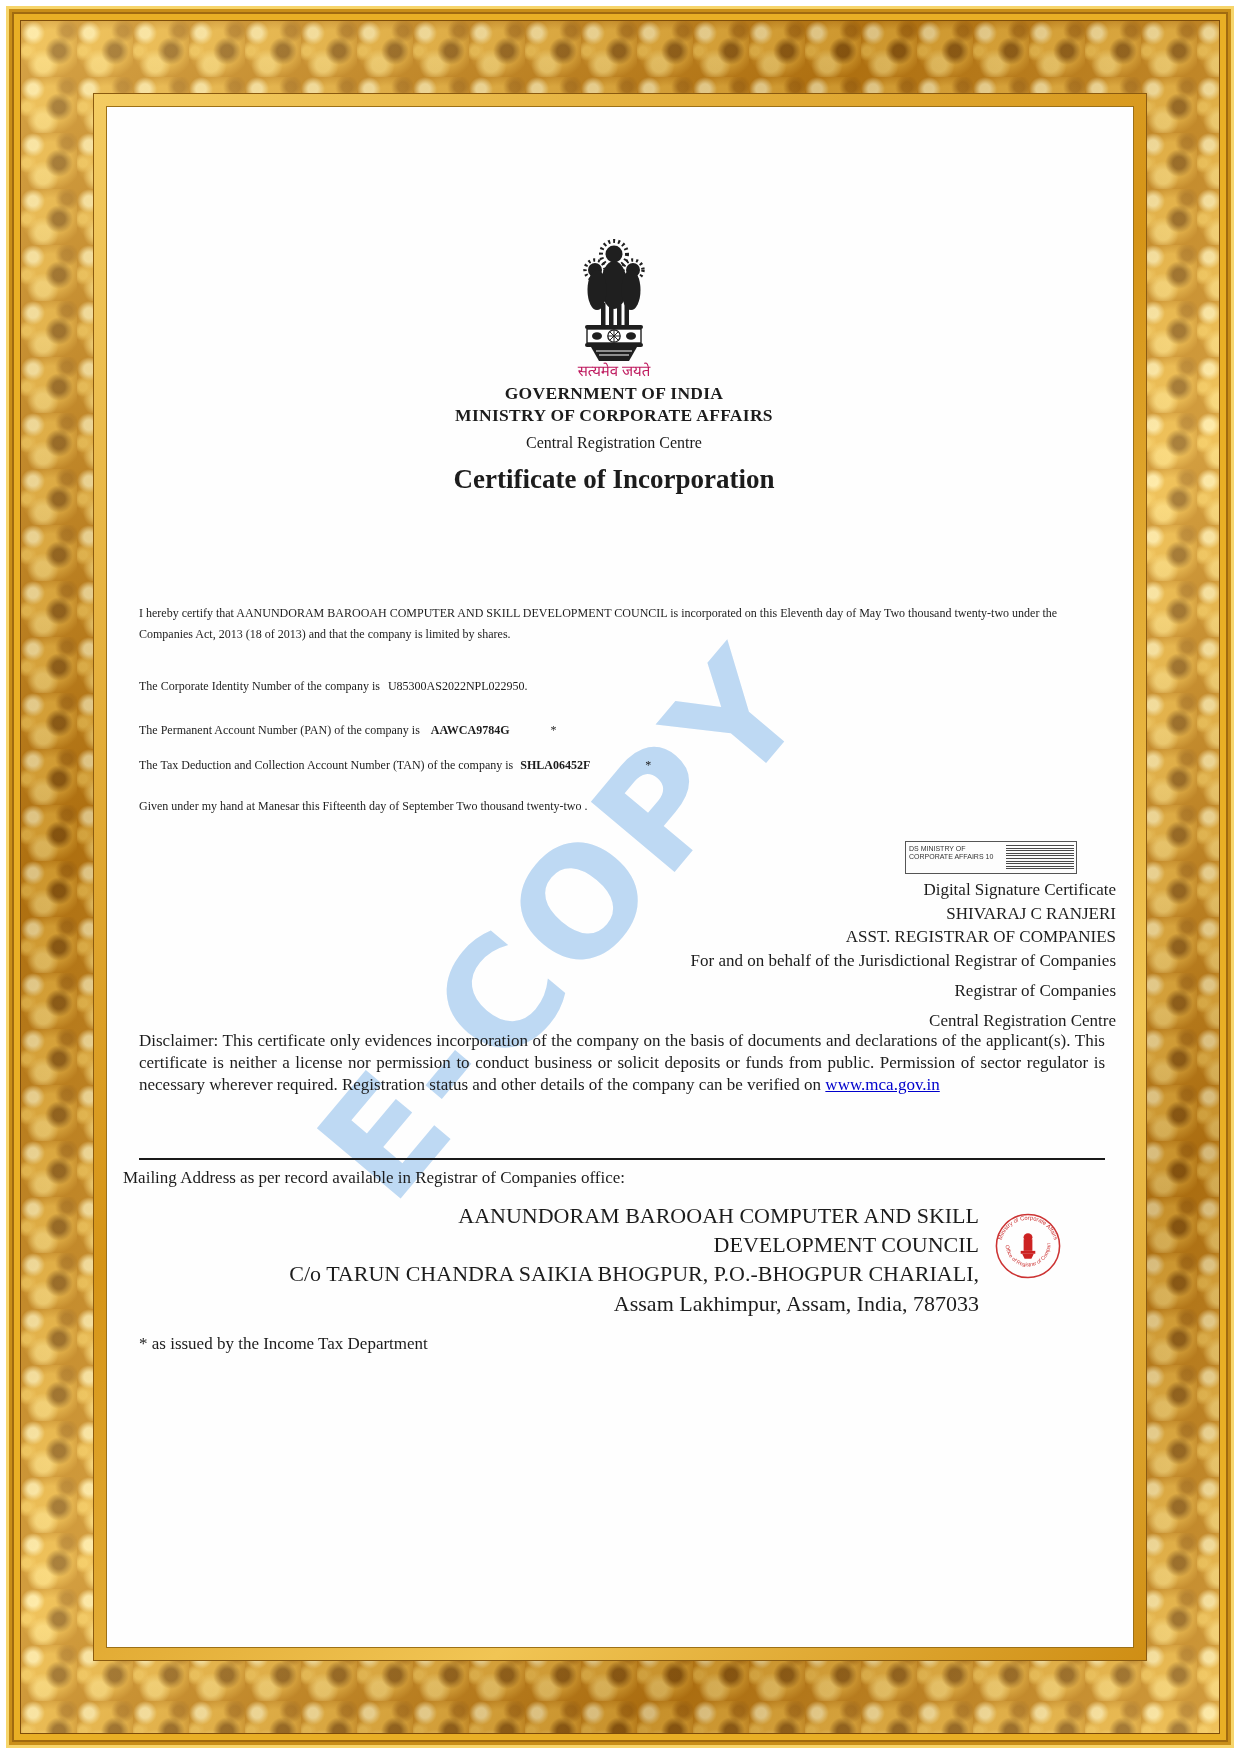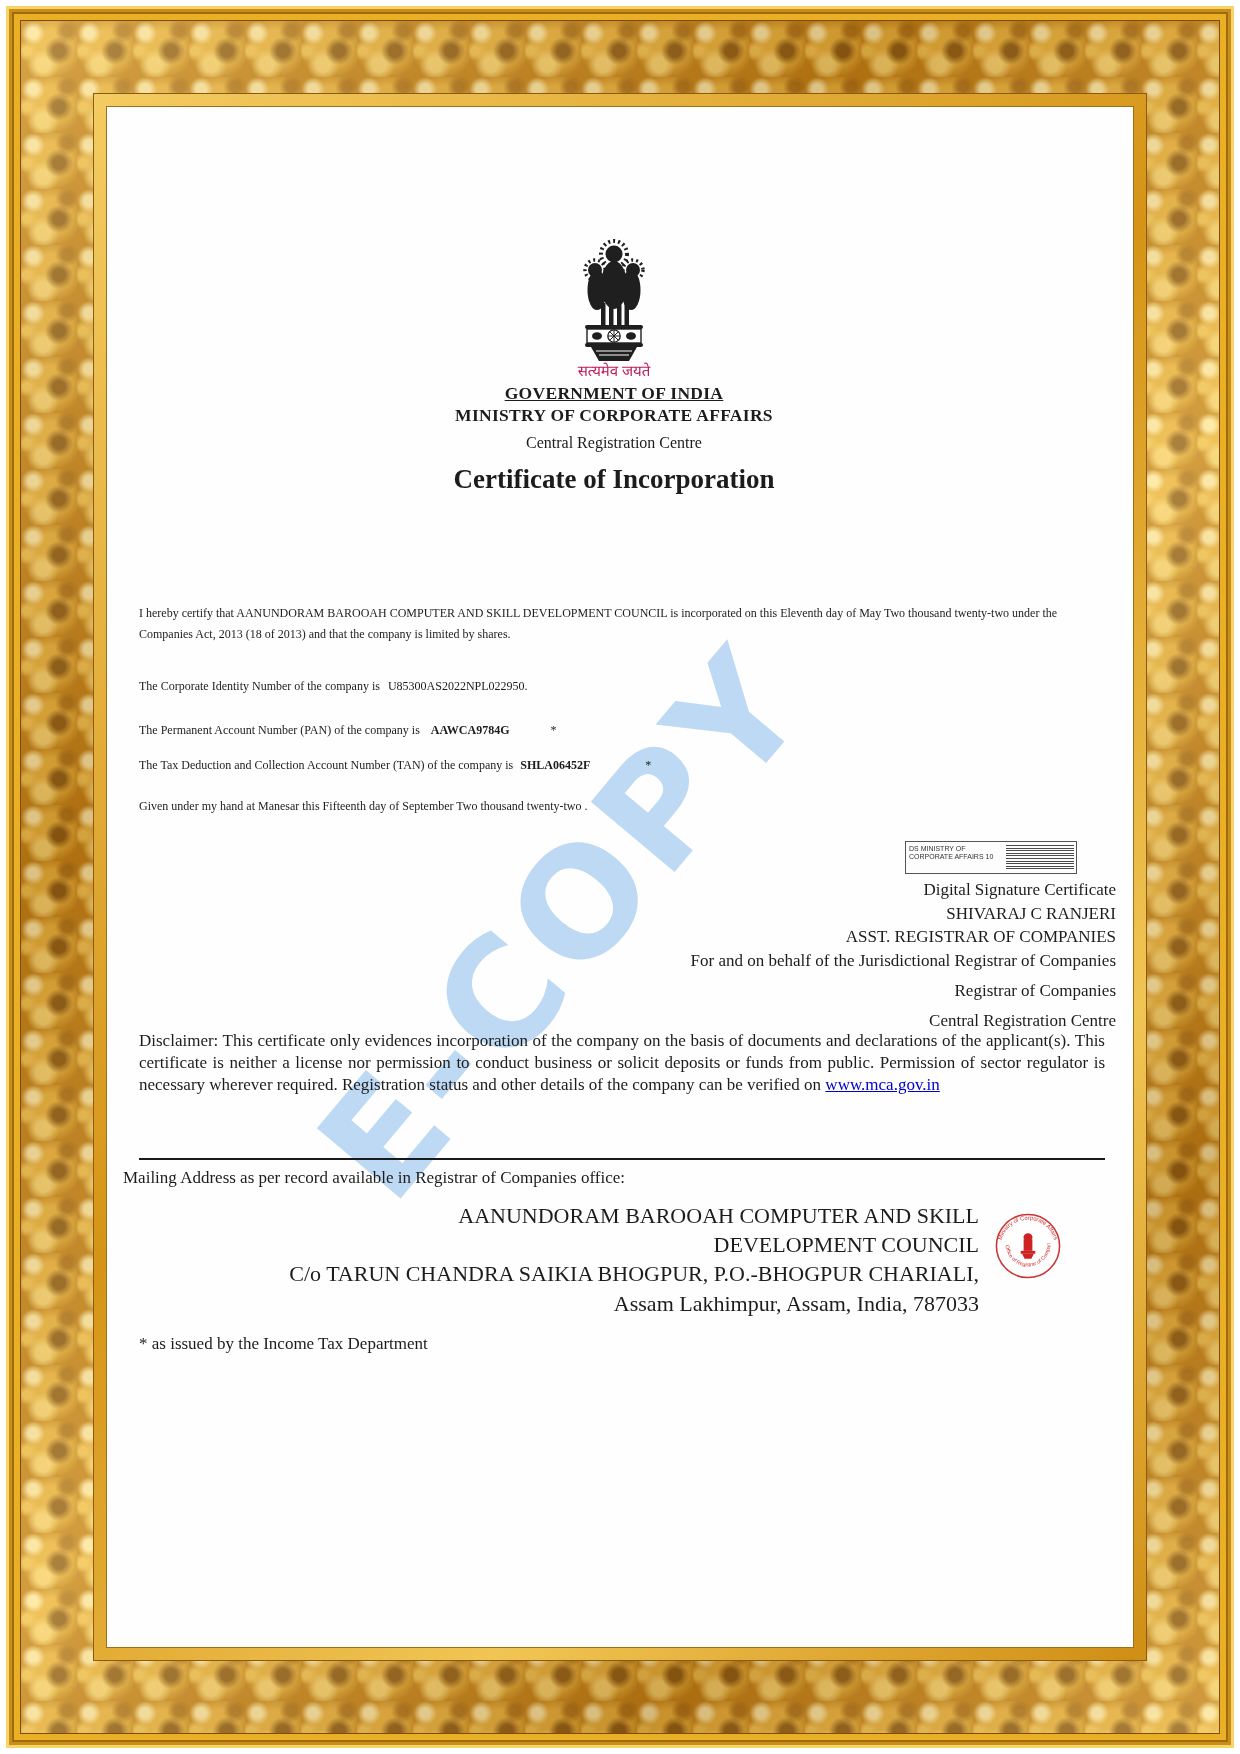--- a/index.html
+++ b/index.html
@@ -32,21 +32,21 @@
          font-family:"DejaVu Sans", sans-serif;font-weight:bold;
          font-size:150px;letter-spacing:6px;color:#bed9f3;white-space:nowrap;}
 
   .content{position:absolute;inset:0;z-index:2;}
   .abs{position:absolute;}
   .ctr{left:0;width:1014px;text-align:center;}
 
   .emblem-wrap{left:465px;top:130px;width:84px;text-align:center;}
   .emblem-caption{left:0;top:253px;width:1014px;text-align:center;font-size:15px;color:#be185d;}
 
-  .gov{top:276px;font-size:17.5px;font-weight:bold;letter-spacing:.3px;text-decoration:underline;}
+  .gov{top:276px;font-size:17.5px;font-weight:bold;letter-spacing:.3px;}
   .ministry{top:298px;font-size:17.5px;font-weight:bold;letter-spacing:.3px;}
   .centre{top:327px;font-size:16px;}
   .cert-title{top:357px;font-size:27px;font-weight:bold;}
   .pursuant{left:32px;top:409px;width:950px;text-align:center;font-size:16.5px;line-height:21px;}
 
   .para{left:32px;width:968px;font-size:12px;line-height:21px;}
   .certify{top:496px;}
   .cin{top:569px;}
   .pan{top:613px;}
   .tan{top:648px;}

